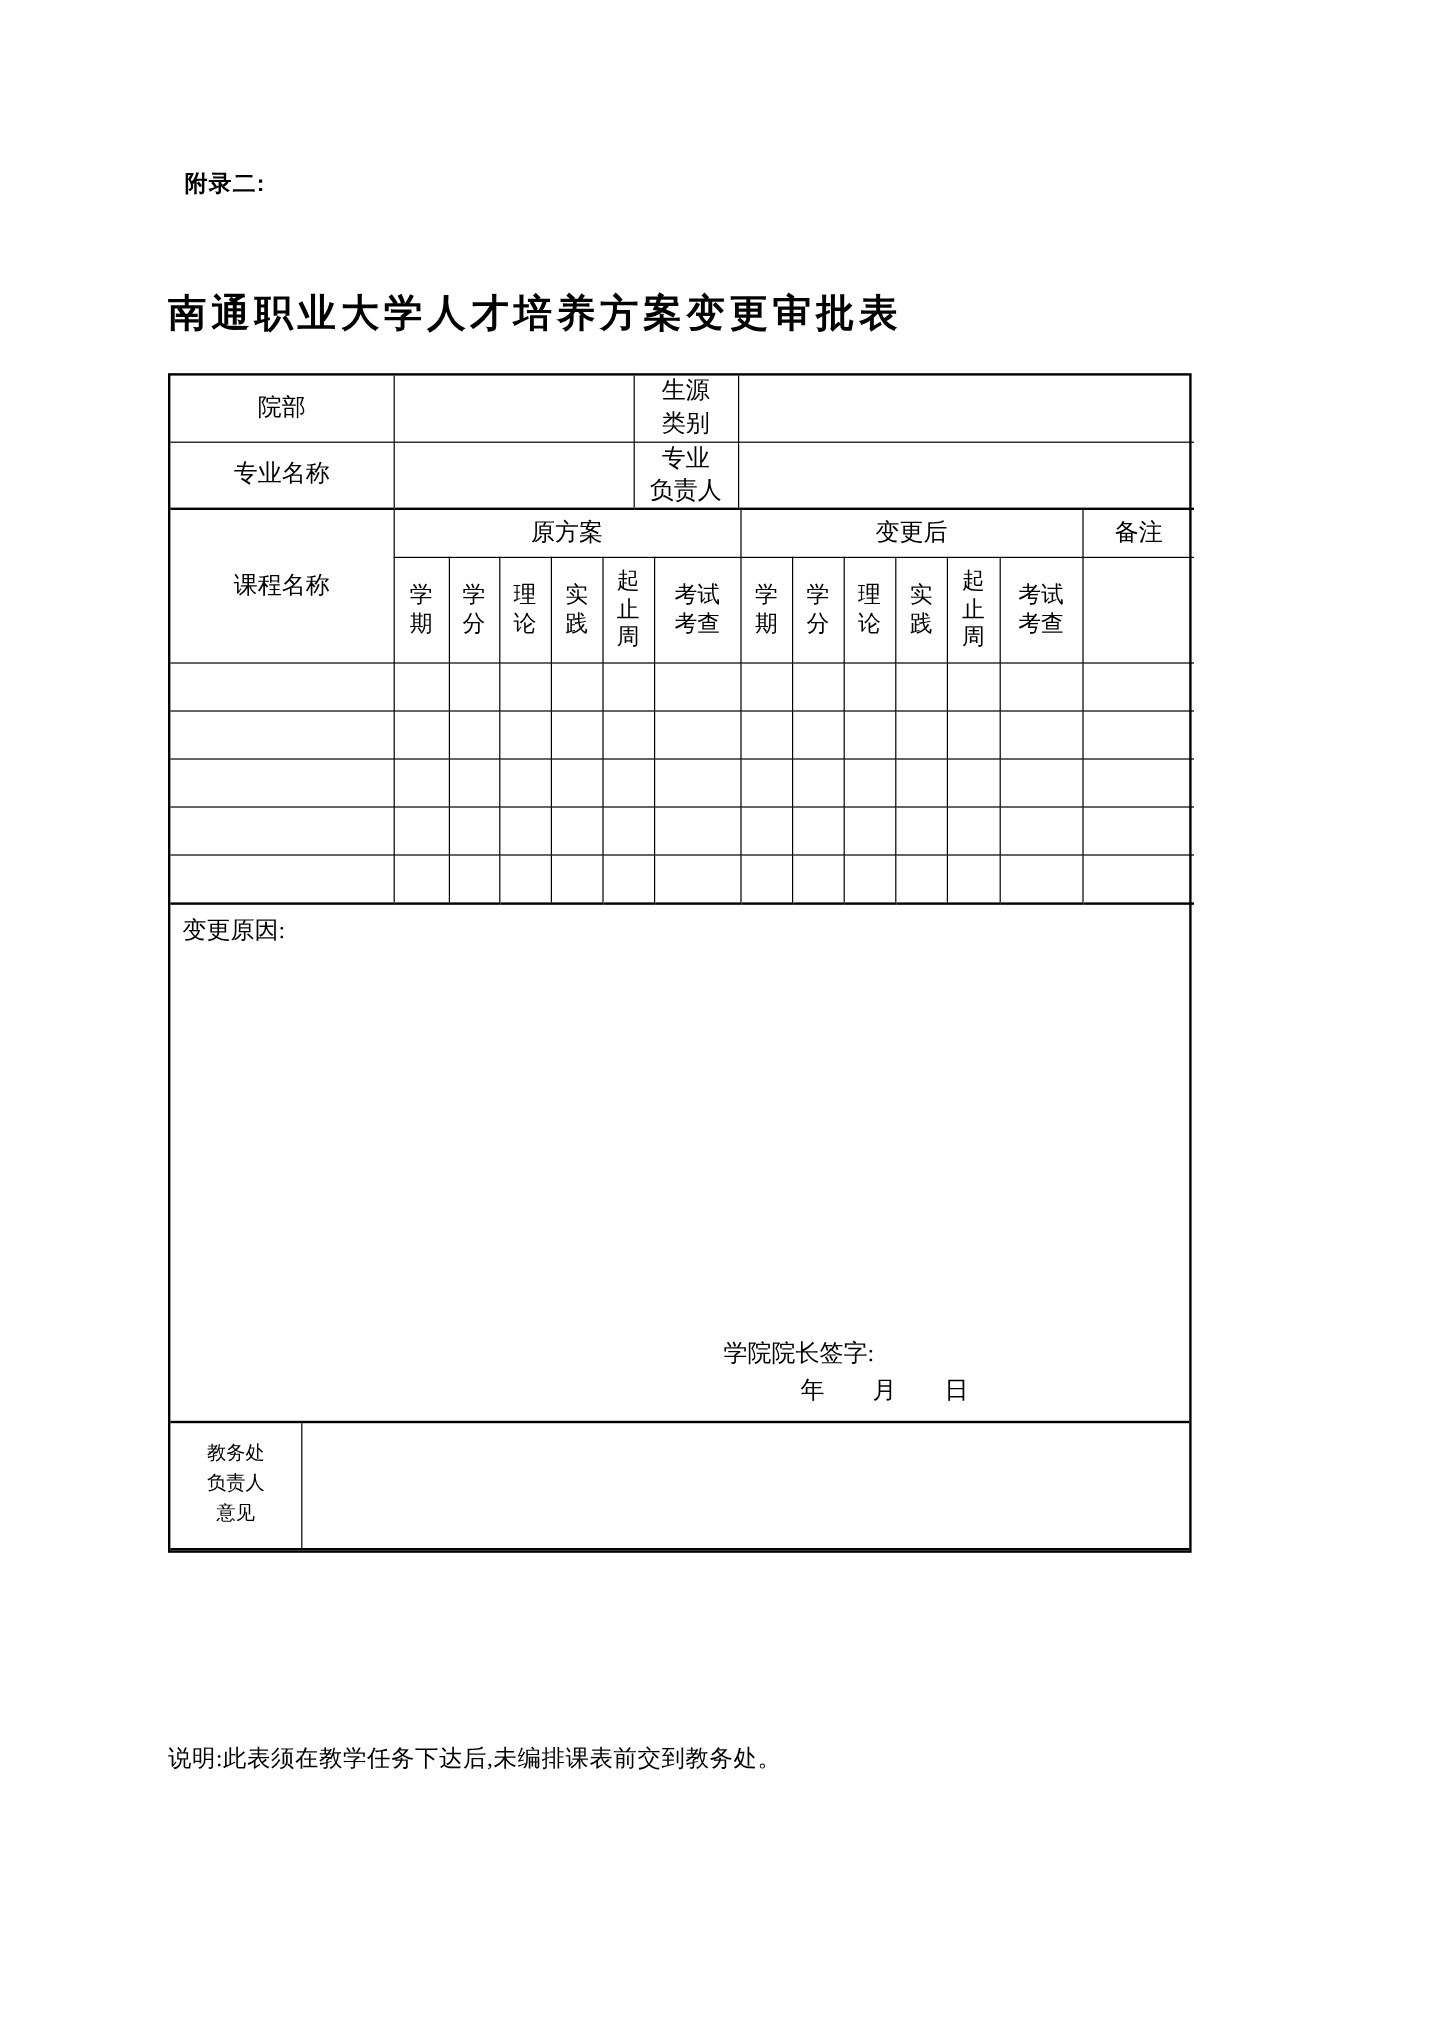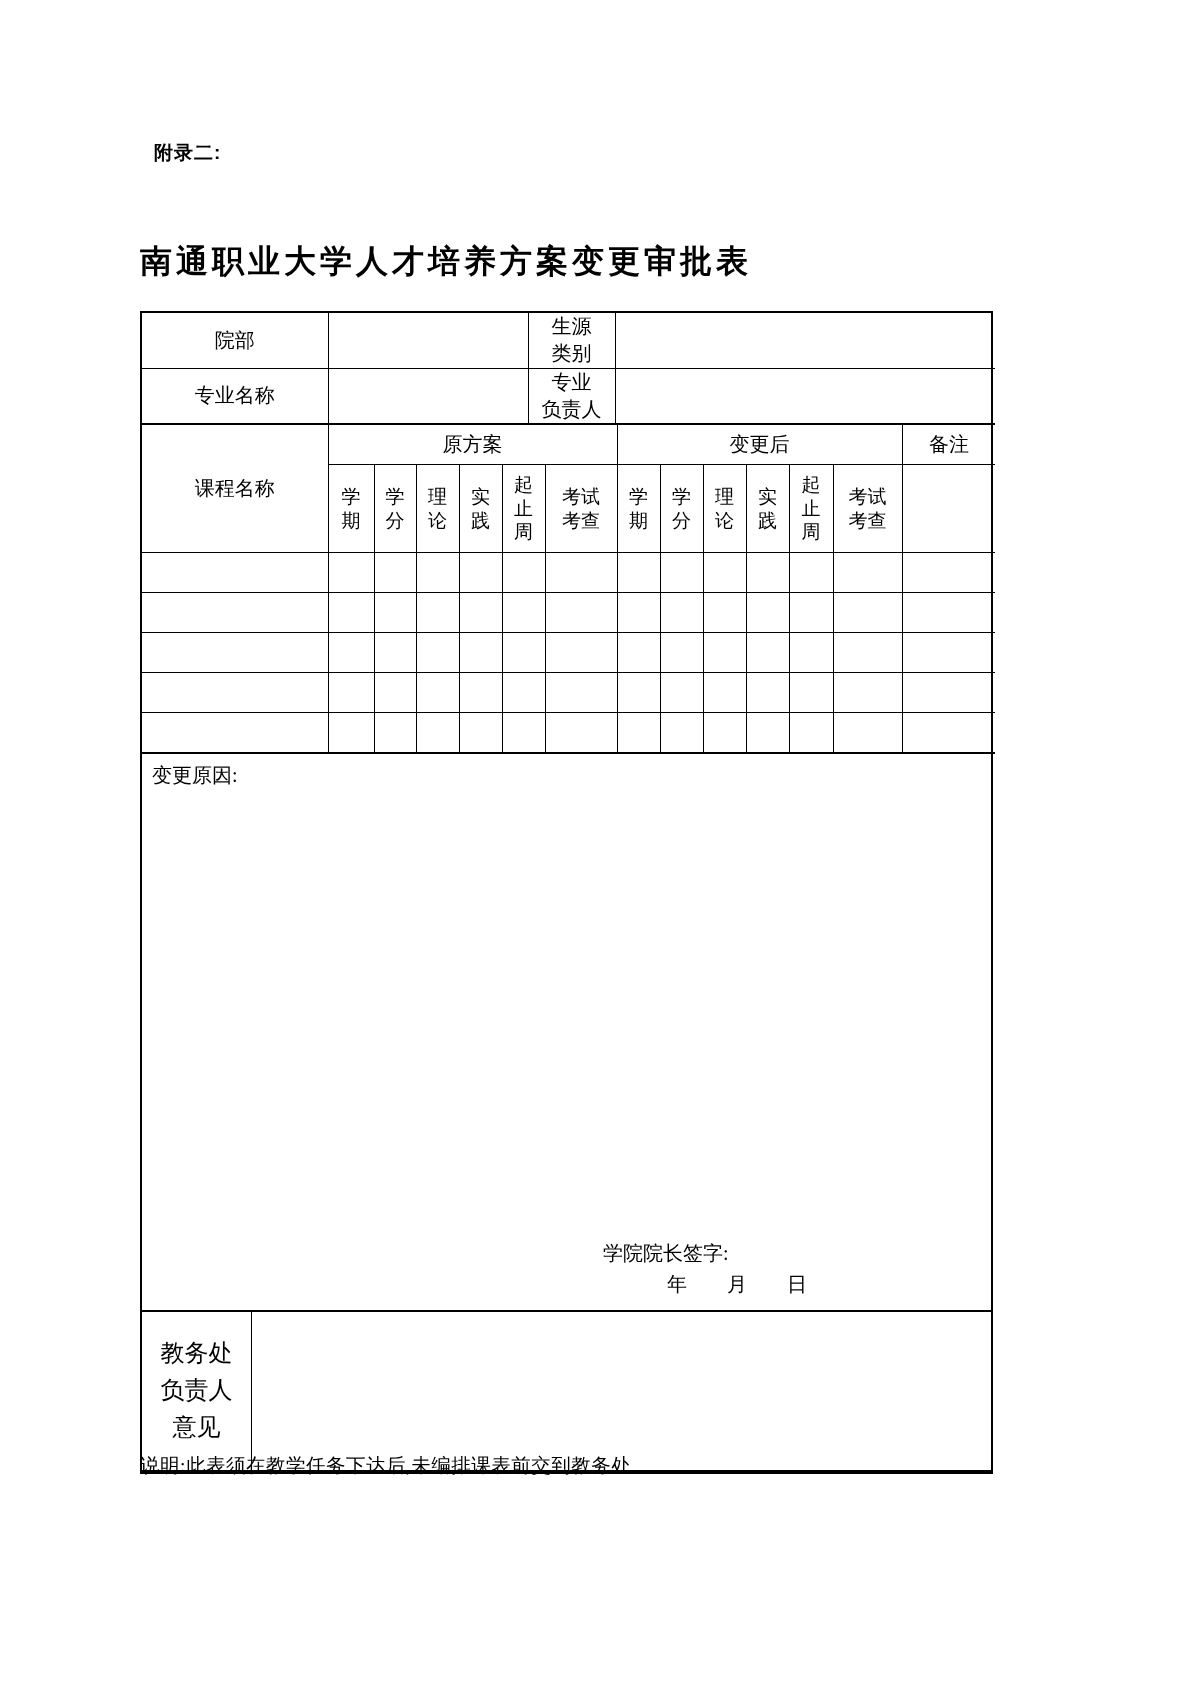--- a/index.html
+++ b/index.html
@@ -41,37 +41,37 @@
   .info-table td { height:55px; }
   .info-table tr.last td { border-bottom:2.5px solid #000; }
   
   .course-table td.group-cell { height:40px;margin-left:20px; }
   .course-table td.rowhead-cell { }
   .course-table td.sub-cell { height:88px; font-size:19px; line-height:1.25; white-space:pre-line; }
   .course-table tr.data-row td { height:40px; }
   .course-table tr.data-row-last td { border-bottom:2.5px solid #000; }
   
   .reason {
-    position:relative; height:558px;
+    position:relative; height:432px;
     border-bottom:2.5px solid #000;
     font-size:20px;
   }
   .reason-label { position:absolute; left:10px; top:8px; }
   .sig-block { position:absolute; left:461px; bottom:12px; width:340px; }
   .sig-line { font-size:20px; }
   .date-line { font-size:20px; margin-top:4px; padding-left:64px; white-space:pre-wrap; }
   
   .opinion { display:grid; grid-template-columns:110px 1fr; border-bottom:2.5px solid #000; }
   .opinion.last { border-bottom:none; }
   .opinion-label {
     border-right:1.3px solid #000;
     display:flex; align-items:center; justify-content:center;
     text-align:center; white-space:pre-line;
-    font-size:24px; line-height:1.55;
-    height:158px;
+    font-size:16px; line-height:1.55;
+    height:104px;
   }
   .opinion-body { }
   .footnote {
     position:absolute; left:140px; top:1452px;
     font-size:19.5px; letter-spacing:0.5px;
   }
 </style>
 </head>
 <body>
 

